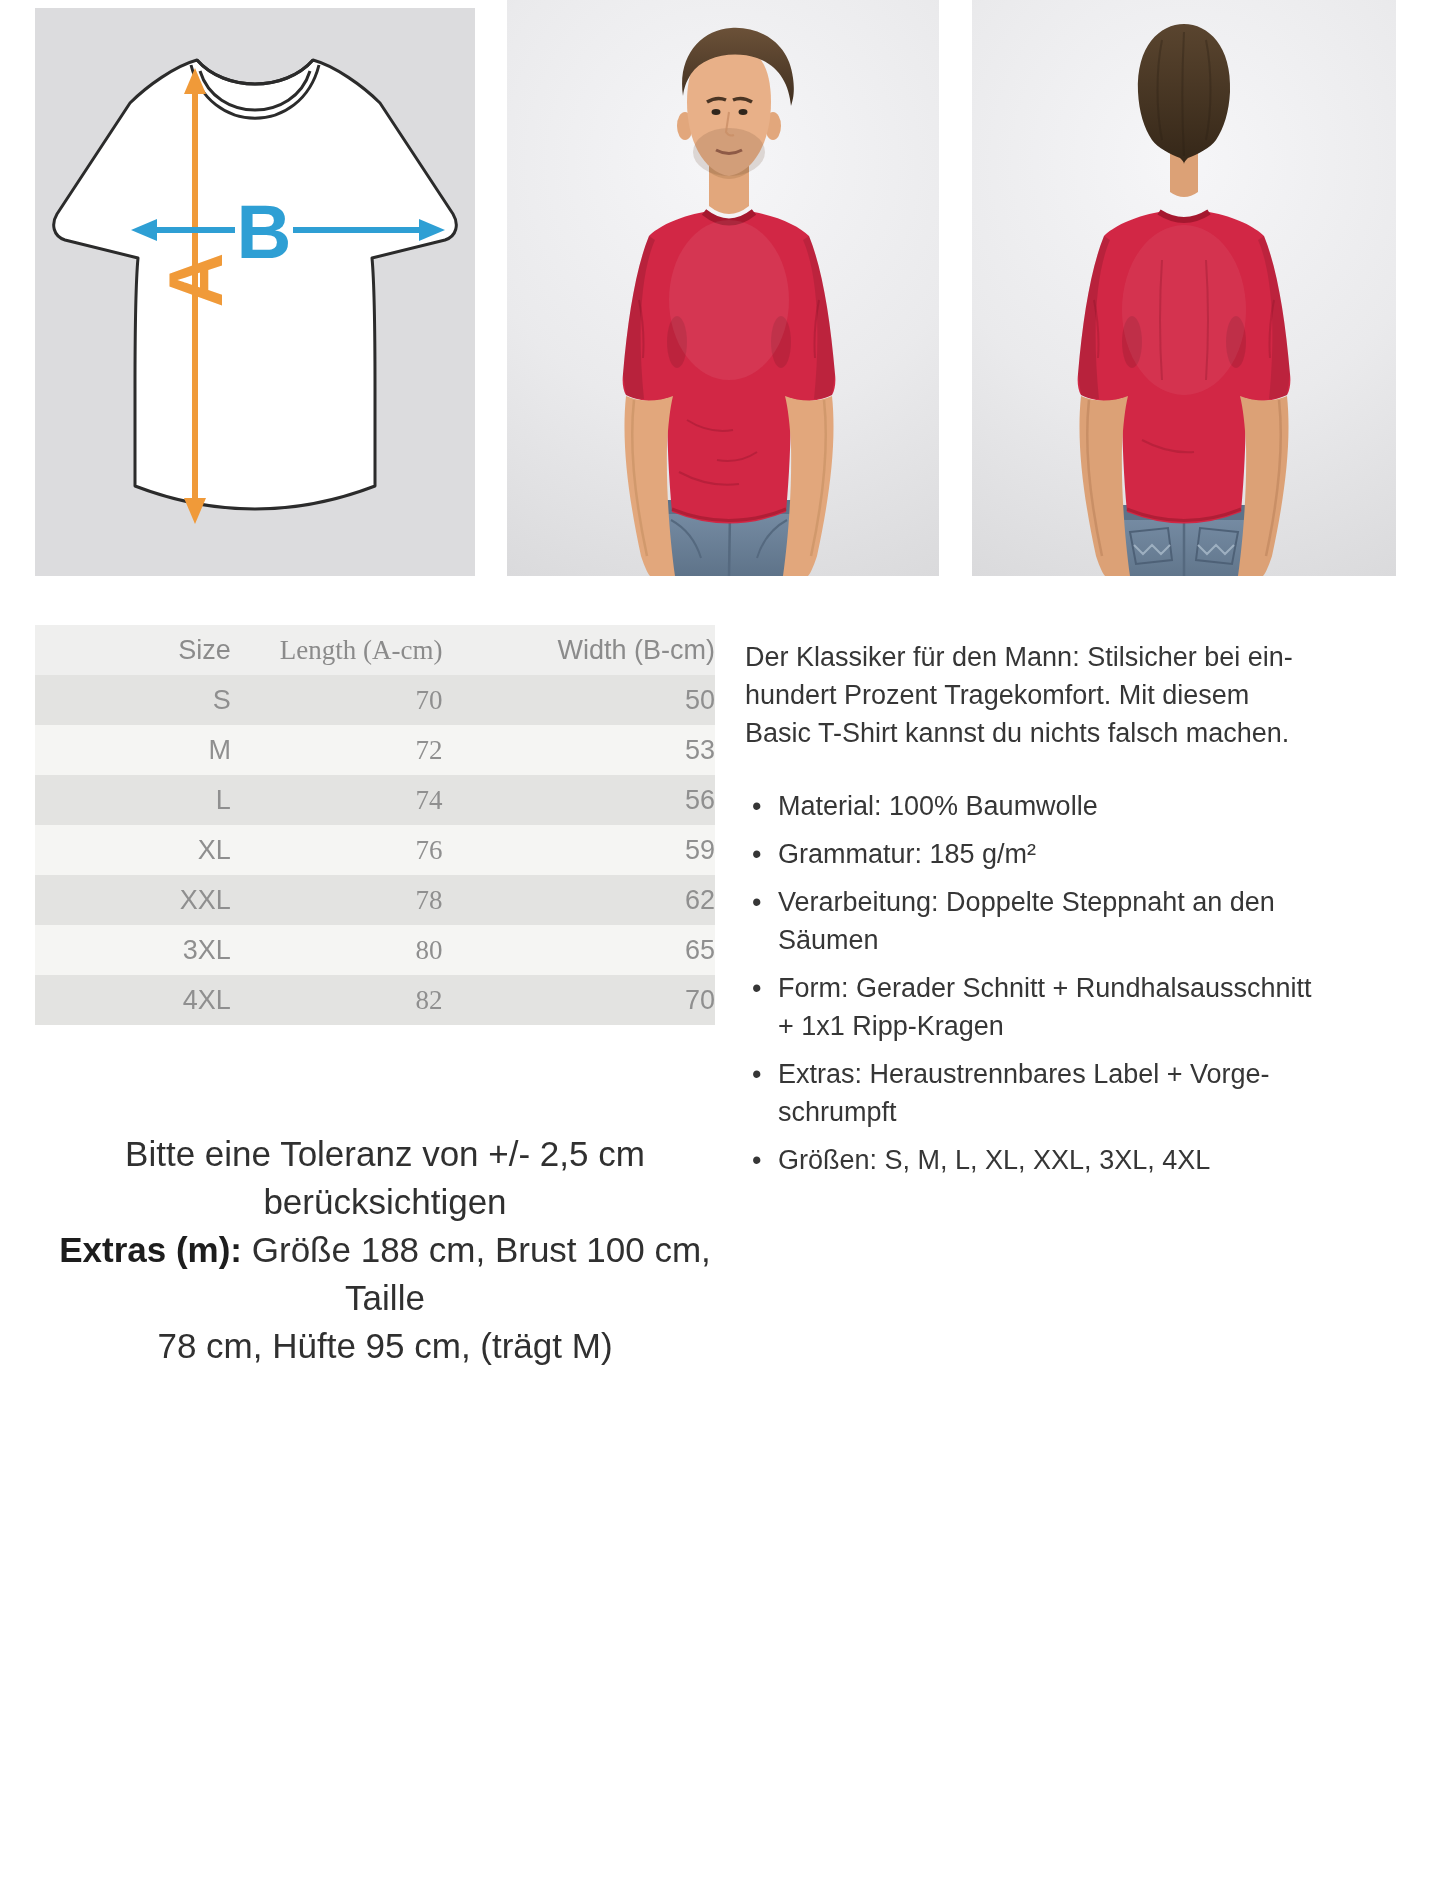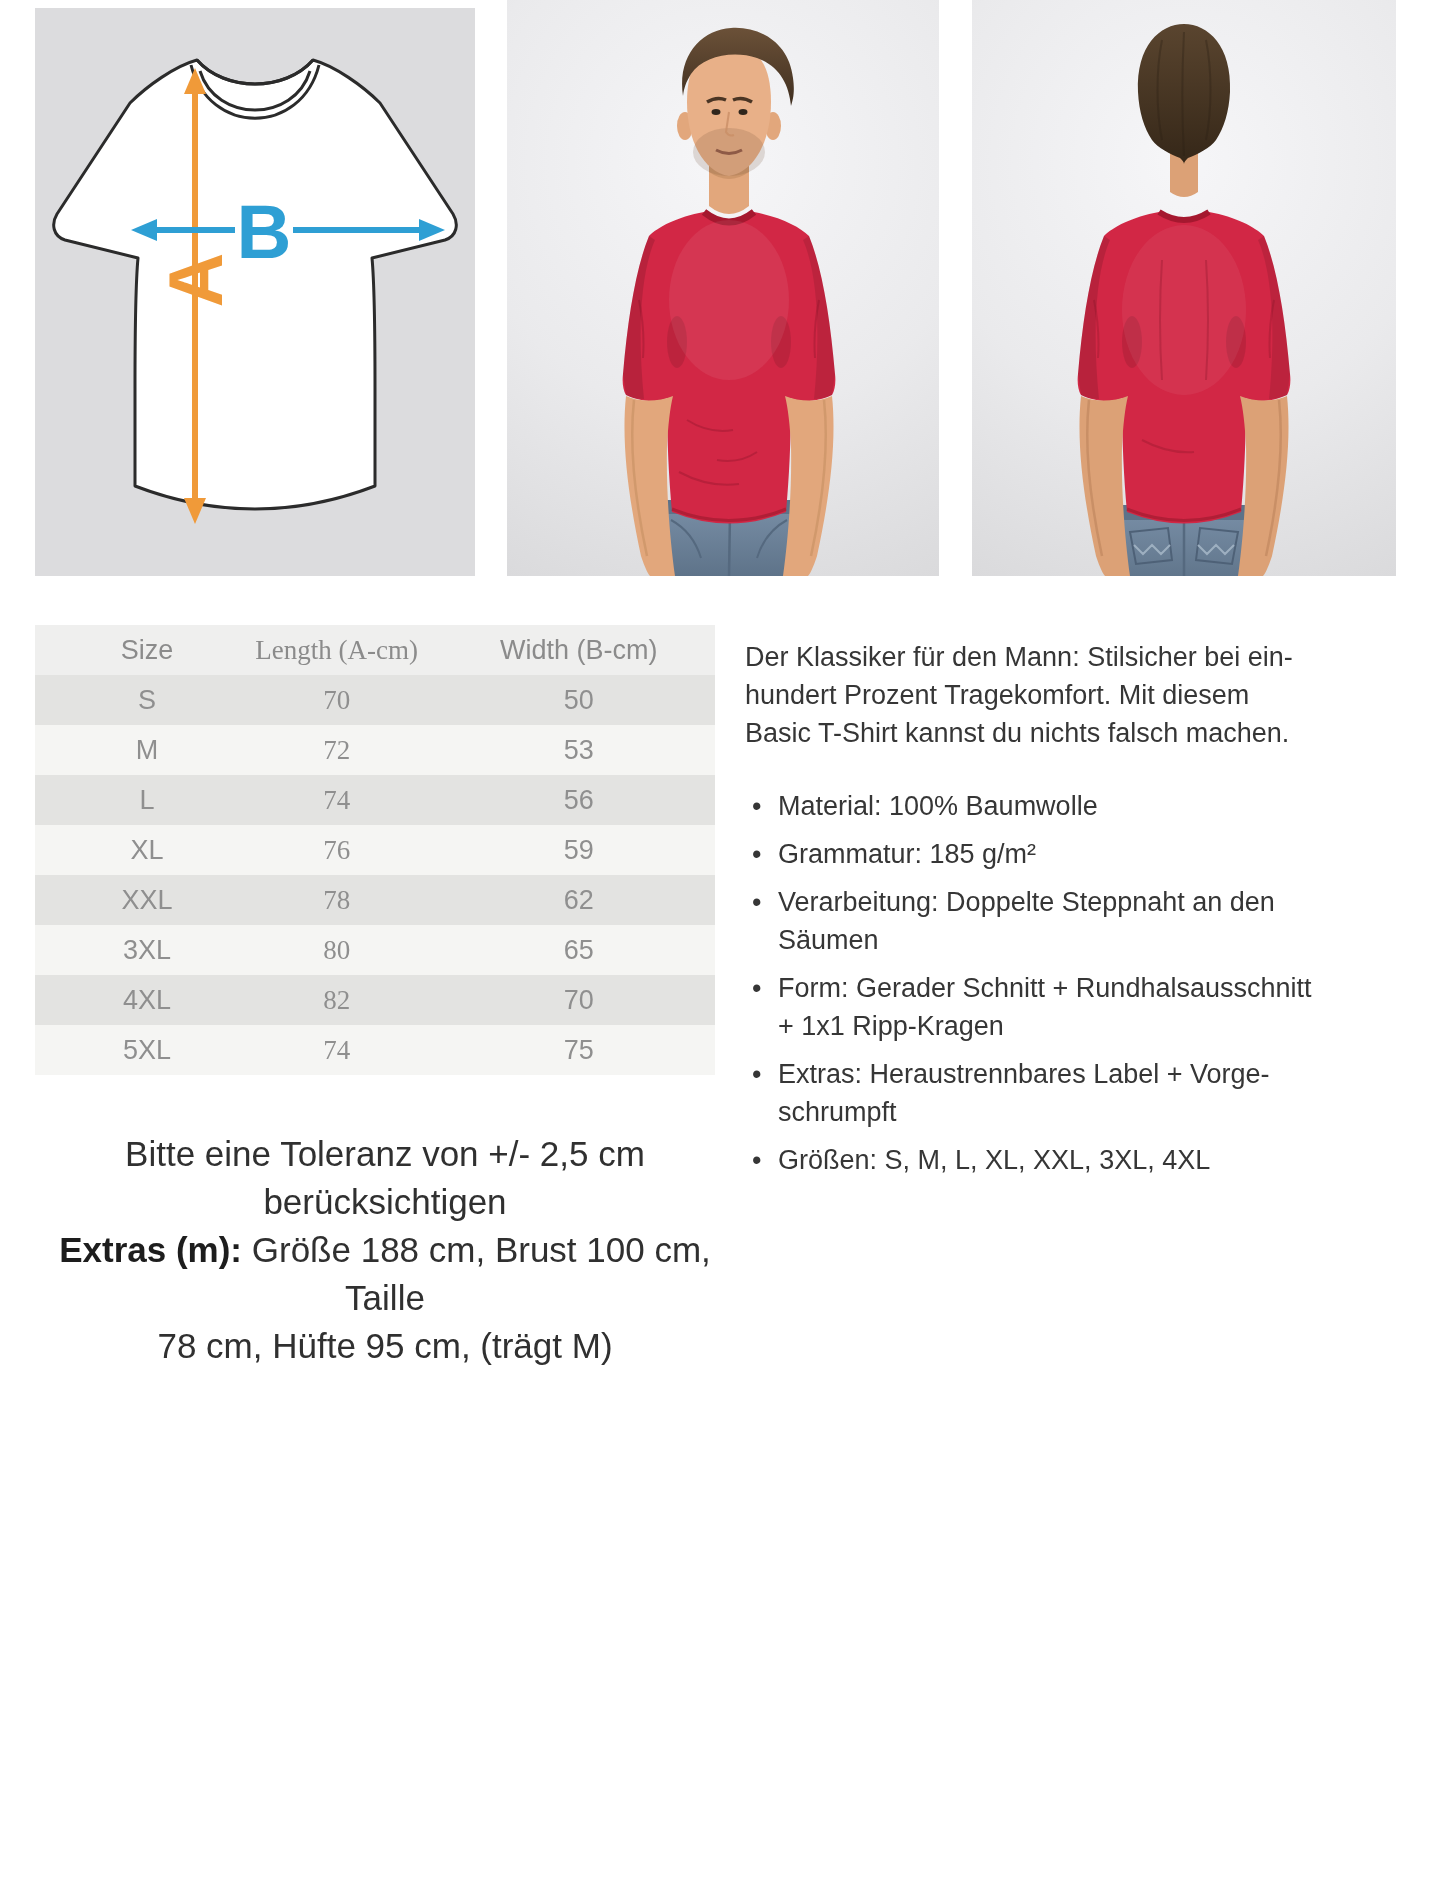--- a/index.html
+++ b/index.html
@@ -30,21 +30,21 @@
   .arrow-label{fill:currentColor;font-family:"Liberation Sans",sans-serif;font-weight:bold;font-size:76px;}
   .tee{fill:currentColor;}
 
   
   .size-table{
     position:absolute;left:35px;top:625px;width:680px;
     border-collapse:collapse;
     font-size:27px;color:#8f8f8f;
   }
   .size-table th,.size-table td{
-    font-weight:normal;text-align:center;padding:0;height:50px;vertical-align:middle;
+    font-weight:normal;text-align:right;padding:0;height:50px;vertical-align:middle;
   }
   .size-table .c1{width:175px;padding-left:28px;}
   .size-table .c2{width:220px;font-family:Liberation Serif, serif;}
   .size-table .c3{width:285px;}
   .size-table thead tr{background:#efefee;color:#8b8b8b;}
   .size-table tbody tr:nth-child(odd){background:#e3e3e1;}
   .size-table tbody tr:nth-child(even){background:#f5f5f3;}
 
   
   .desc-col{
@@ -289,25 +289,20 @@
       <tr>
         <td class="c1">3XL</td>
         <td class="c2">80</td>
         <td class="c3">65</td>
       </tr>
       <tr>
         <td class="c1">4XL</td>
         <td class="c2">82</td>
         <td class="c3">70</td>
       </tr>
-      <tr>
-        <td class="c1">5XL</td>
-        <td class="c2">74</td>
-        <td class="c3">75</td>
-      </tr>
     </tbody>
   </table>
 
   <div class="desc-col">
     <p class="desc-intro">Der Klassiker für den Mann: Stilsicher bei ein-
 hundert Prozent Tragekomfort. Mit diesem
 Basic T-Shirt kannst du nichts falsch machen.</p>
     <ul class="specs">
       <li>Material: 100% Baumwolle</li>
       <li>Grammatur: 185 g/m²</li>

